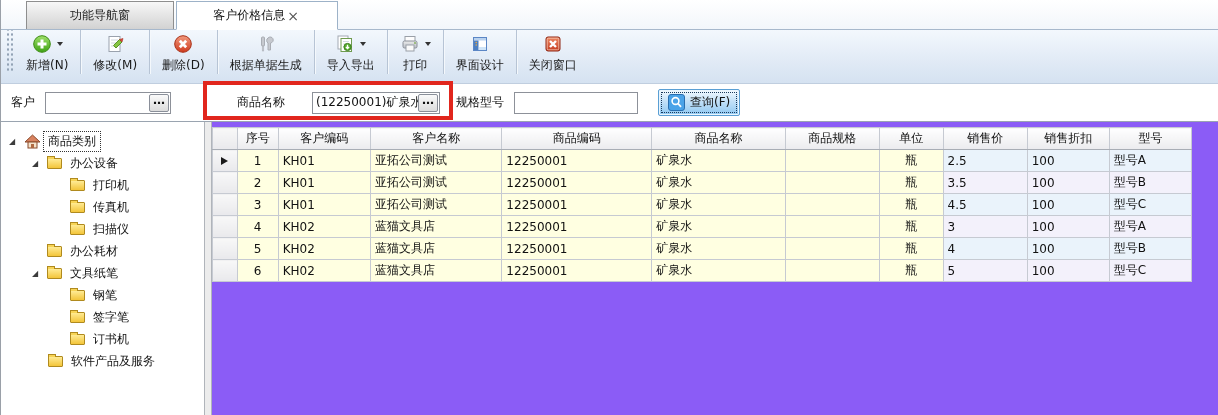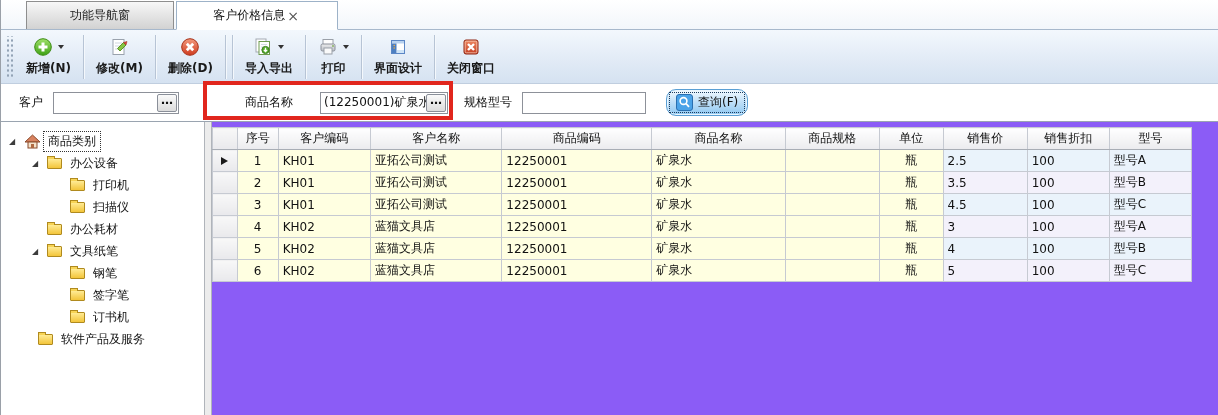--- a/index.html
+++ b/index.html
@@ -8,39 +8,39 @@
   .app { position:relative; width:1218px; height:415px; background:#fff; overflow:hidden; border-left:1px solid #9aa0a8; }
 
   
   .tabstrip { position:relative; height:30px; background:linear-gradient(#ffffff,#f2f6fb); border-bottom:1px solid #a7b8cc; display:flex; align-items:flex-end; }
   .tab { display:flex; align-items:center; justify-content:center; cursor:default; }
   .tab.inactive { margin-left:25px; width:148px; height:28px; background:linear-gradient(#f7f7f7,#d2d2d2); border:1px solid #8e8e8e; border-bottom:none; color:#222; }
   .tab.active { margin-left:2px; width:162px; height:29px; background:#fff; border:1px solid #9db2c8; border-bottom:1px solid #fff; margin-bottom:-1px; }
   .tab-close { color:#555; font-size:14px; line-height:14px; padding:0 2px; }
 
   
-  .toolbar { height:54px; background:linear-gradient(#f3f8fd,#e2ebf6 55%,#d5e2f1); border-bottom:1px solid #c0cedf; display:flex; align-items:center; padding:0 4px;font-weight:bold; }
+  .toolbar { height:54px; background:linear-gradient(#f3f8fd,#e2ebf6 55%,#d5e2f1); border-bottom:1px solid #c0cedf; display:flex; align-items:flex-start; padding:0 4px; }
   .grip { width:7px; height:42px; margin:0 4px 0 1px;
           background-image:radial-gradient(circle,#93a3b6 1px,transparent 1.3px);
           background-size:4px 5px; background-position:0 2px; }
   .tbtn { display:flex; flex-direction:column; align-items:center; justify-content:center; height:48px; padding:0 9px; border-radius:3px; gap:3px; cursor:default; }
   .tbtn .ico-row { display:flex; align-items:center; gap:5px; height:20px; }
   .tbtn .lbl { white-space:nowrap; color:#1a1a1a; }
   .caret { width:0; height:0; border-left:3.5px solid transparent; border-right:3.5px solid transparent; border-top:4px solid #333; }
   .tsep { width:1px; height:44px; background:#b7c4d5; box-shadow:1px 0 0 #f4f8fc; margin:0 3px; }
   .ico { width:20px; height:20px; display:block; }
 
   
   .filterbar { height:38px; background:#fff; display:flex; align-items:center; border-bottom:1px solid #9aa4b0; }
   .flabel { color:#111; }
   .fbox { position:relative; height:22px; border:1px solid #8d9199; background:#fff; display:flex; align-items:center; }
   .fbox input { border:none; outline:none; height:18px; flex:1; min-width:0; font:inherit; padding:0 3px; }
   .fbox .val { flex:1; padding:0 3px; white-space:nowrap; overflow:hidden; }
   .dots-btn { width:20px; height:18px; margin-right:1px; background:linear-gradient(#fafafa,#dcdcdc); border:1px solid #8a8f99; border-radius:2px; display:flex; align-items:center; justify-content:center; font-weight:bold; line-height:6px; padding-bottom:6px; cursor:default; }
-  .query-btn { height:27px; padding:0 9px; display:flex; align-items:center; gap:5px; border:1px solid #5a9fd4; border-radius:10px;
+  .query-btn { height:27px; padding:0 9px; display:flex; align-items:center; gap:5px; border:1px solid #5a9fd4; border-radius:2px;
                background:linear-gradient(#f4fbff,#c3e1f8 45%,#8fc8f2); box-shadow:inset 0 0 0 1px #eaf5fd; cursor:default; }
   .query-btn .focus { position:absolute; inset:2px; border:1px dotted #1a3a5c; pointer-events:none; }
   .query-btn { position:relative; }
 
   
   .content { display:flex; height:293px; }
   .treepanel { width:204px; background:#fff; border-right:1px solid #b0b4ba; overflow:hidden; padding-top:8px; }
   .splitter { width:7px; background:#ececec; border-right:1px solid #b0b4ba; }
   .gridpanel { flex:1; background:#8b5cf6; overflow:hidden; padding-top:5px; }
 
@@ -129,20 +129,30 @@
               </linearGradient>
             </defs>
           <circle cx="10" cy="10" r="8.3" fill="url(#g2)" stroke="#a82f16"></circle>
           <path d="M6.8 6.8 L13.2 13.2 M13.2 6.8 L6.8 13.2" stroke="#fff" stroke-width="2.8"></path>
         </svg>
       </span>
       <span class="lbl">删除(D)</span>
     </div>
     <div class="tsep"></div>
 
+    <div class="tbtn">
+      <span class="ico-row">
+        <svg class="ico" viewBox="0 0 20 20">
+          <rect x="5.5" y="3" width="3" height="9" rx="1" fill="#c6c9cf" stroke="#a9adb4"></rect>
+          <rect x="6.2" y="12" width="1.6" height="5" fill="#c6c9cf" stroke="#a9adb4" stroke-width=".5"></rect>
+          <path d="M12 4 a3 3 0 1 1 2.5 5 l0 7 -2.5 0 0 -7 a3 3 0 0 1 0 -5z" fill="#c6c9cf" stroke="#a9adb4"></path>
+        </svg>
+      </span>
+      <span class="lbl">根据单据生成</span>
+    </div>
     <div class="tsep"></div>
 
     <div class="tbtn">
       <span class="ico-row">
         <svg class="ico" viewBox="0 0 20 20">
           <rect x="3" y="2" width="10" height="13" fill="#fff" stroke="#a3aab3"></rect>
           <rect x="6" y="4.5" width="10.5" height="13" fill="#fff" stroke="#6f9b4f"></rect>
           <path d="M8 7.5h6 M8 10h6 M8 12.5h4" stroke="#d4dbe2" stroke-width="1"></path>
           <circle cx="12.5" cy="13" r="3.6" fill="#57ae2e" stroke="#3c7f1d"></circle>
           <path d="M12.5 10.8v3.4 M10.9 13l1.6 1.6 1.6-1.6" stroke="#fff" stroke-width="1.3" fill="none"></path>
@@ -200,21 +210,21 @@
           <rect x="3" y="3" width="14" height="14" rx="2" fill="url(#g4)" stroke="#8e2512"></rect>
           <rect x="4.2" y="4.2" width="11.6" height="11.6" rx="1.2" fill="none" stroke="#f6c9b2" stroke-width=".8"></rect>
           <path d="M7 7 L13 13 M13 7 L7 13" stroke="#fff" stroke-width="2.4"></path>
         </svg>
       </span>
       <span class="lbl">关闭窗口</span>
     </div>
   </div>
 
   <div class="filterbar">
-    <span class="flabel" style="margin-left:18px">客户</span>
+    <span class="flabel" style="margin-left:10px">客户</span>
     <div class="fbox" style="width:126px; margin-left:10px">
       <input value="" style="">
       <div class="dots-btn">…</div>
     </div>
 
     <span class="flabel" style="margin-left:66px">商品名称</span>
     <div class="fbox" style="width:128px; margin-left:27px">
       <span class="val">(12250001)矿泉水</span>
       <div class="dots-btn">…</div>
     </div>
@@ -264,20 +274,28 @@
             <i class="folder-i"></i>
           </span>
     <span class="tree-label">打印机</span>
   </div>
         <div class="tree-item" style="padding-left: 54px;">
     <span class="expander"></span>
 
     <span class="node-icon">
             <i class="folder-i"></i>
           </span>
+    <span class="tree-label">传真机</span>
+  </div>
+        <div class="tree-item" style="padding-left: 54px;">
+    <span class="expander"></span>
+
+    <span class="node-icon">
+            <i class="folder-i"></i>
+          </span>
     <span class="tree-label">扫描仪</span>
   </div>
         <div class="tree-item" style="padding-left: 31px;">
     <span class="expander"></span>
 
     <span class="node-icon">
             <i class="folder-i"></i>
           </span>
     <span class="tree-label">办公耗材</span>
   </div>
@@ -306,21 +324,21 @@
     <span class="tree-label">签字笔</span>
   </div>
         <div class="tree-item" style="padding-left: 54px;">
     <span class="expander"></span>
 
     <span class="node-icon">
             <i class="folder-i"></i>
           </span>
     <span class="tree-label">订书机</span>
   </div>
-        <div class="tree-item" style="padding-left: 22px;">
+        <div class="tree-item" style="padding-left: 32px;">
     <span class="expander"></span>
 
     <span class="node-icon">
             <i class="folder-i"></i>
           </span>
     <span class="tree-label">软件产品及服务</span>
   </div>
       </div>
     <div class="splitter"></div>
     <div class="gridpanel">

